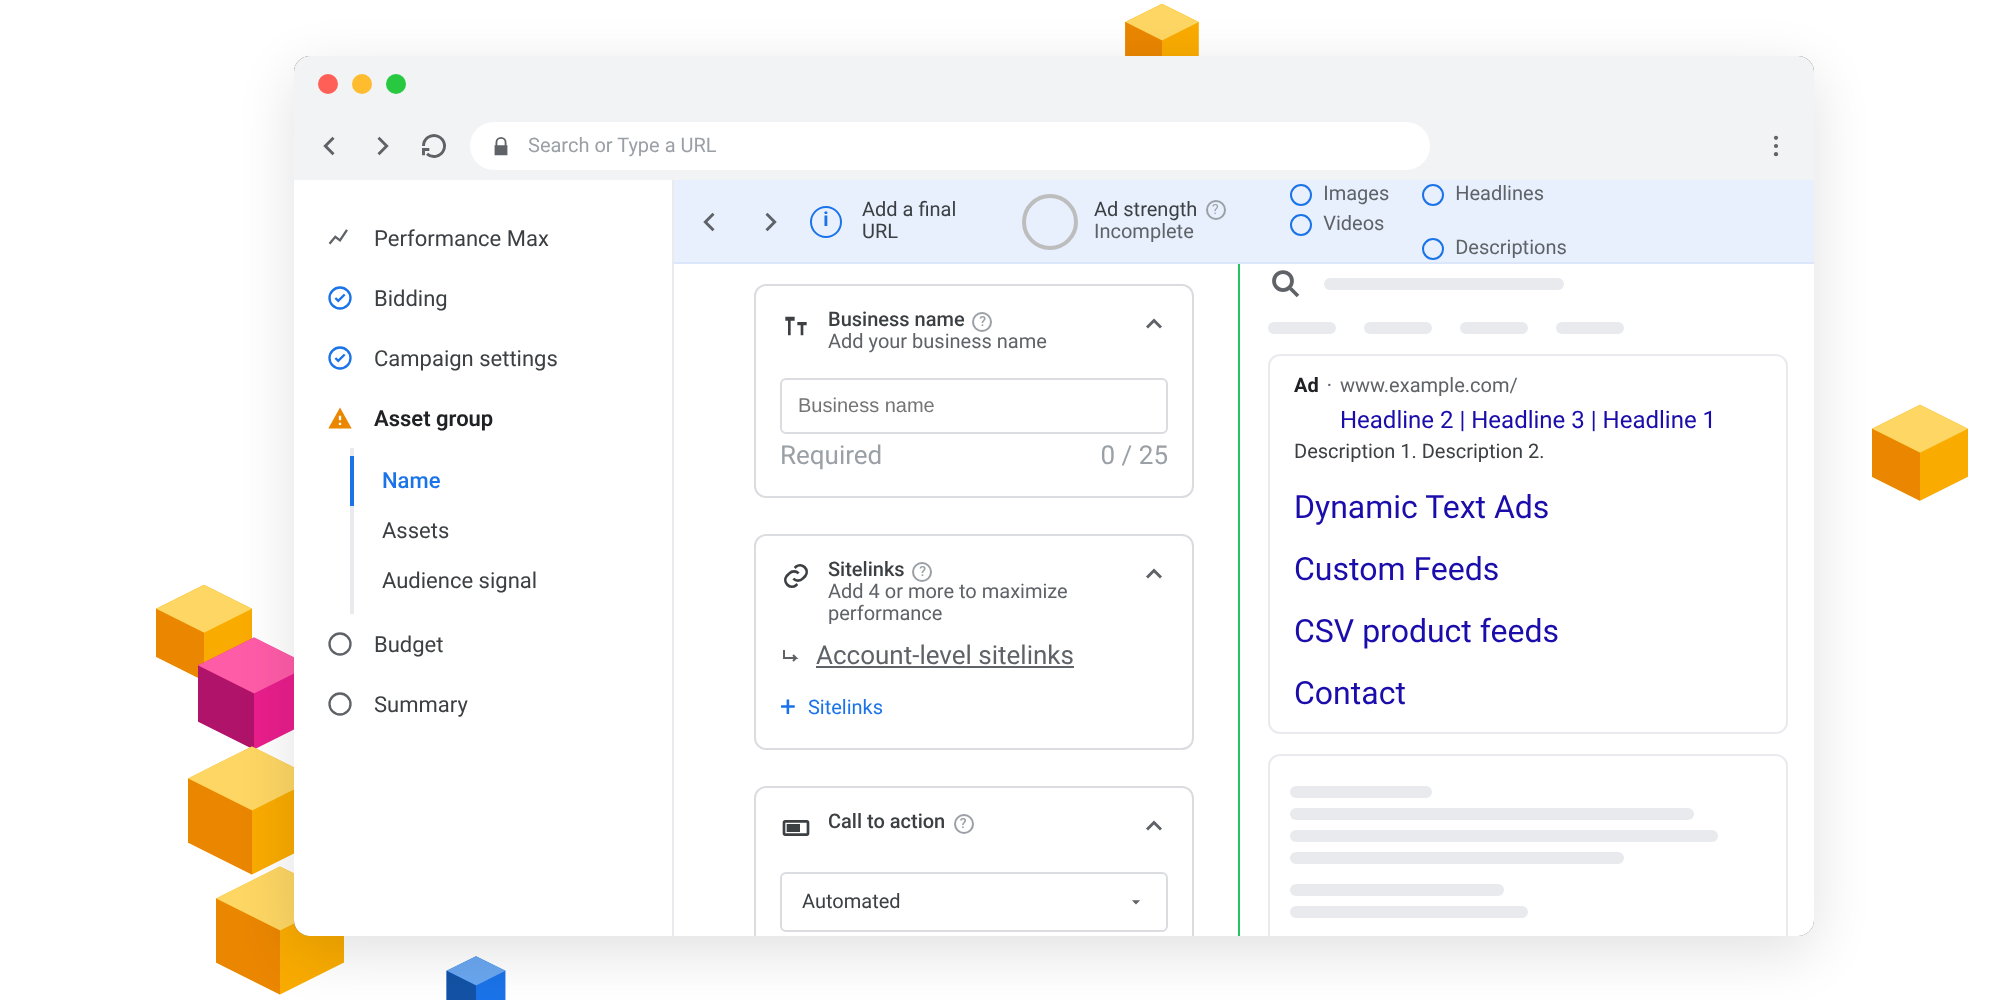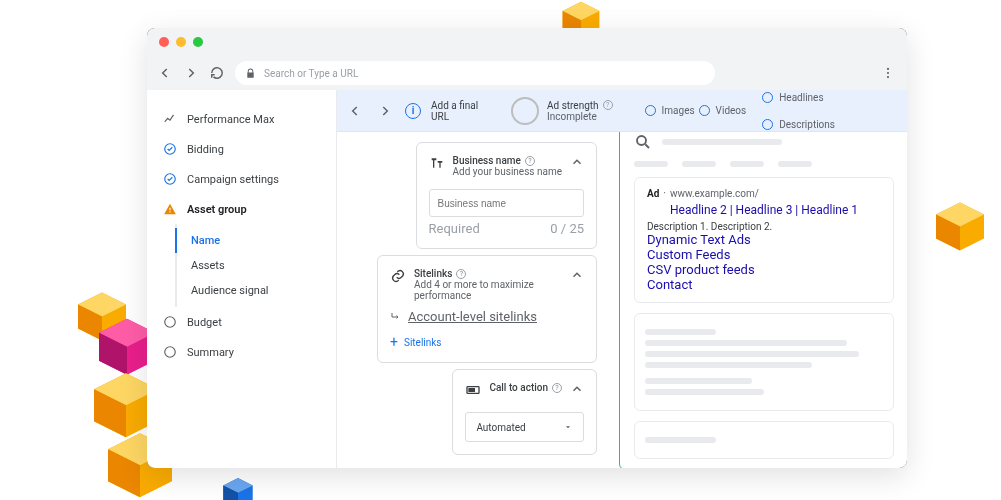--- a/index.html
+++ b/index.html
@@ -33,21 +33,21 @@
   .main { flex:1; display:flex; flex-direction:column; overflow:hidden; }
   .topbar { height:42px; background:#e8f0fe; border-bottom:1px solid #dbe6fb; display:flex; align-items:center; padding:0 8px; gap:10px; font-size:10px; color:#3c4043;}
   .arrowbtn { width:20px; height:20px; display:flex; align-items:center; justify-content:center; color:#5f6368; cursor:pointer;}
   .info-ico { width:16px; height:16px; border-radius:50%; border:1.5px solid #1a73e8; color:#1a73e8; display:flex; align-items:center; justify-content:center; font-size:10px; font-weight:700;}
   .ad-str { display:flex; align-items:center; gap:8px; margin-left:10px;}
   .ring { width:28px; height:28px; border:2px solid #bdbdbd; border-radius:50%; }
   .checks { display:flex; gap:16px; margin-left:22px; flex-wrap:wrap; }
   .chk { display:flex; align-items:center; gap:6px; color:#5f6368;}
   .chk .circ { width:11px; height:11px; border-radius:50%; border:1.5px solid #1a73e8;}
   .panels { flex:1; display:flex; gap:22px; padding:10px 10px 0 40px; overflow:hidden; }
-  .left-col { width: 220px; display:flex; flex-direction:column; gap:6px;align-items:flex-end; }
+  .left-col { width: 220px; display:flex; flex-direction:column; gap:18px; }
   .card { border:1px solid #dadce0; border-radius:6px; padding:12px 12px; font-size:10px; color:#5f6368; }
   .card-head { display:flex; align-items:flex-start; gap:8px; }
   .card-ico { width:16px; height:16px; color:#3c4043; flex-shrink:0;}
   .card-title { color:#3c4043; font-weight:500; display:flex; align-items:center; gap:4px;}
   .help { width:10px;height:10px;border-radius:50%;border:1px solid #9aa0a6; font-size:7px; display:flex;align-items:center;justify-content:center;color:#9aa0a6;}
   .chev { margin-left:auto; color:#5f6368; width:14px;height:14px;}
   .field { margin-top:12px; }
   .tinput { width:100%; height:28px; border:1px solid #dadce0; border-radius:3px; padding:0 8px; font-size:10px; color:#5f6368; }
   .field-meta { display:flex; justify-content:space-between; font-size:13px; margin-top:4px; color:#9aa0a6;}
   .linkish { color:#1a73e8; font-size:10px; display:flex; align-items:center; gap:6px; margin-top:10px; cursor:pointer;}
@@ -56,21 +56,21 @@
   
   .right-col { flex:1; min-width:0; margin-top:-20px; }
   .preview { border:1px solid #22c55e; border-radius:6px; padding:10px 14px; width: 290px;}
   .sbar { width:18px;height:18px;color:#5f6368;}
   .skel-row { height:6px; background:#e8eaed; border-radius:3px; }
   .ad-box { border:1px solid #e8eaed; border-radius:6px; padding:10px 12px; margin-top:10px; font-size:10px;}
   .ad-lbl { display:flex; align-items:center; gap:4px; color:#5f6368;}
   .ad-lbl b{ font-weight:700; color:#202124;}
   .headline {color:#1a0dab; font-size:12px; margin-top:4px;text-align:center;}
   .desc { color:#3c4043; margin-top:4px;}
-  .sitelink{ color:#1a0dab; font-size:13px; margin-top:0; display:block;}
+  .sitelink{ color:#1a0dab; font-size:16px; margin-top:12px; display:block;}
   .skel-block { border:1px solid #e8eaed; border-radius:6px; padding:10px; margin-top:10px;}
   .skel-block .skel-row { margin:5px 0;}
   svg { display:block; }
 </style>
 </head>
 <body>
 
 <div class="cube" style="left:558px; top:0;">
     <svg viewBox="0 0 50 50">
       <path d="M25 2 L45 12 L45 32 L25 42 L5 32 L5 12 Z" fill="#f9ab00"></path>
@@ -243,21 +243,21 @@
           <div class="ring"></div>
           <div>
             <div style="display:flex;align-items:center;gap:4px;">
               <span>Ad strength</span>
               <span class="help">?</span>
             </div>
             <div style="color:#5f6368;">Incomplete</div>
           </div>
         </div>
         <div class="checks">
-          <div style="display:flex;flex-direction:row;gap:4px;">
+          <div style="display:flex;flex-direction:column;gap:4px;">
             <div class="chk">
                 <span class="circ"></span>
                 <span>Images</span>
               </div>
             <div class="chk">
                 <span class="circ"></span>
                 <span>Videos</span>
               </div>
           </div>
           <div style="display:flex;flex-direction:column;gap:16px;">

